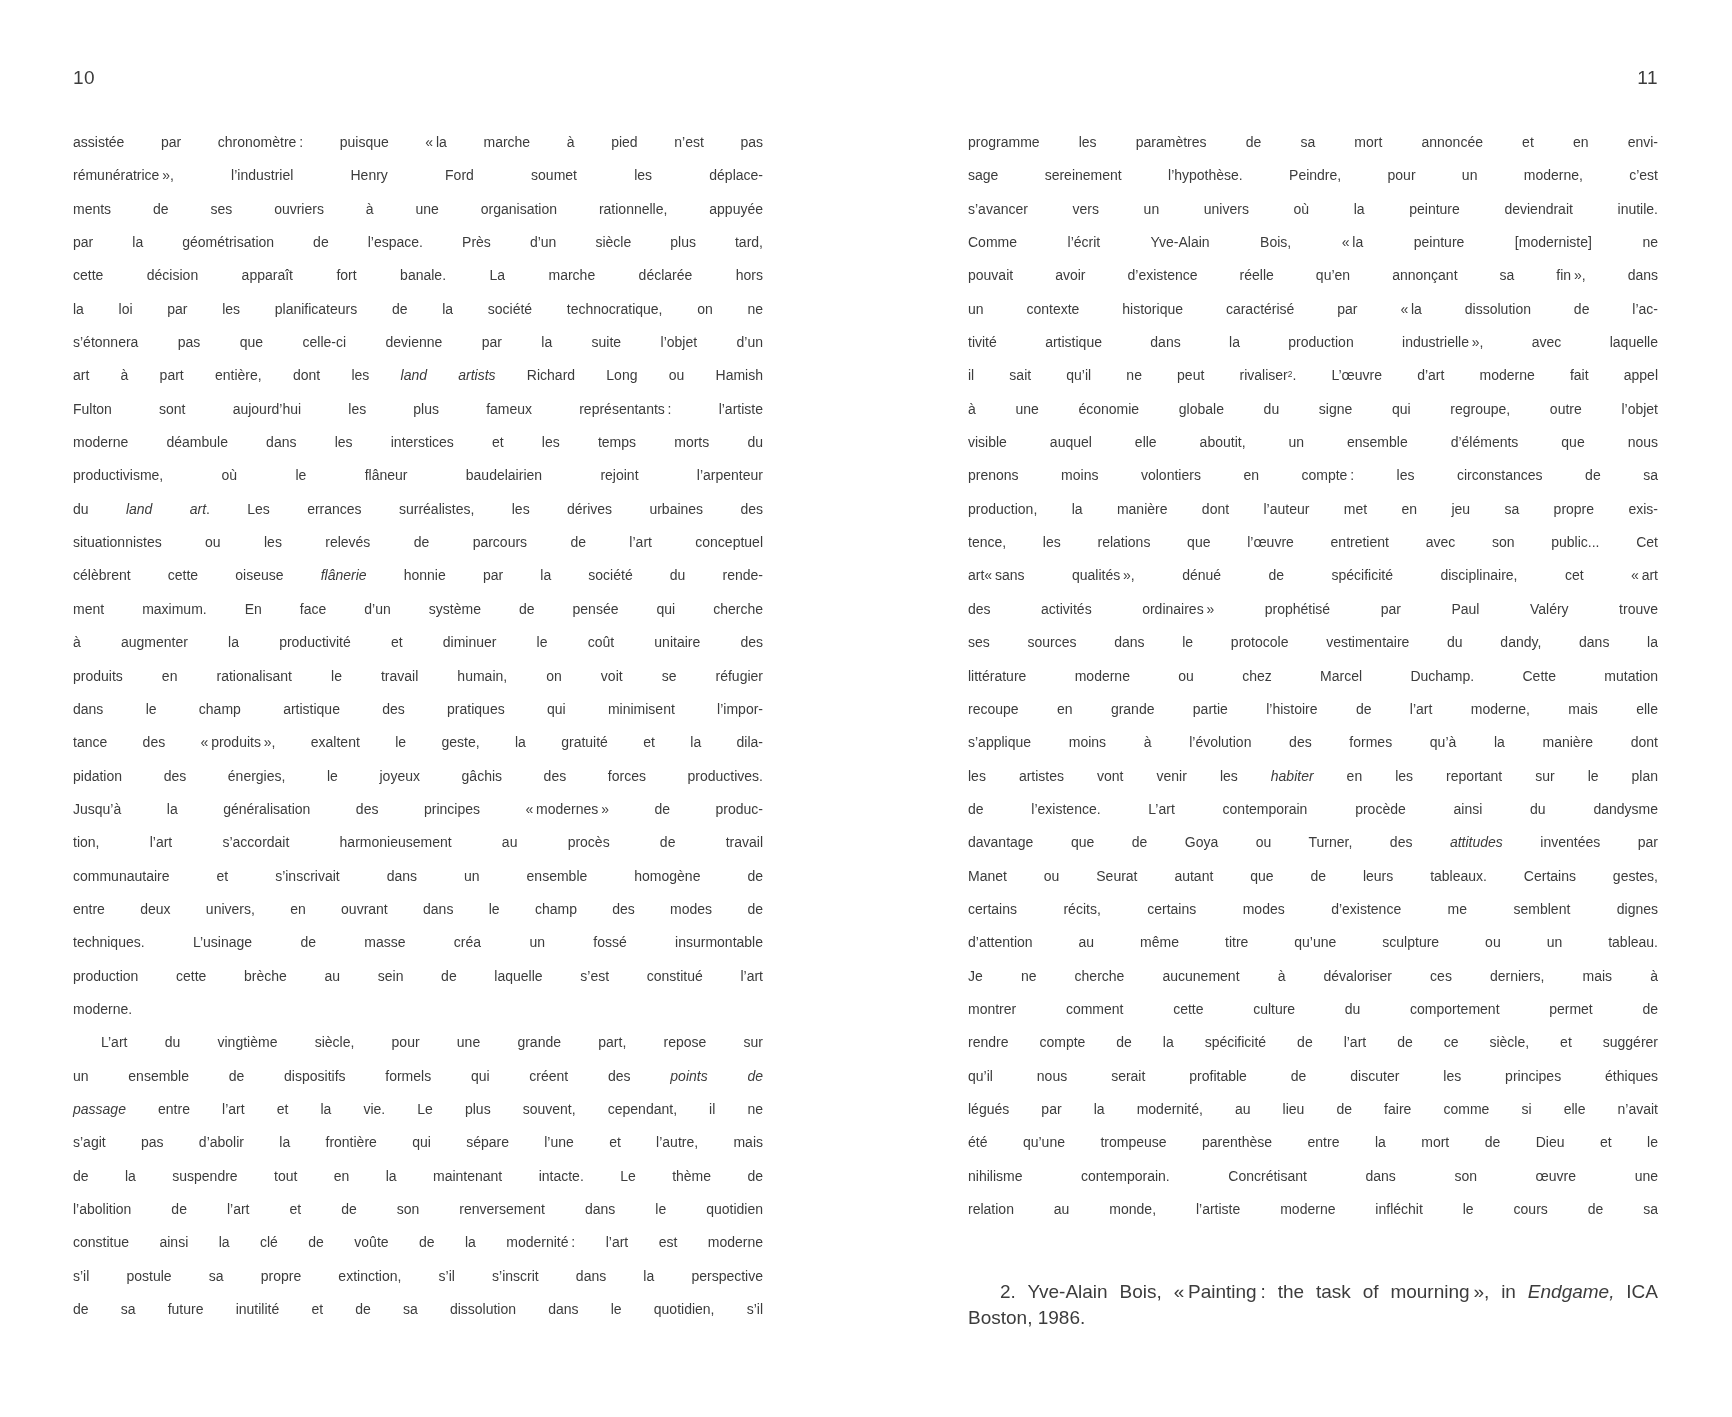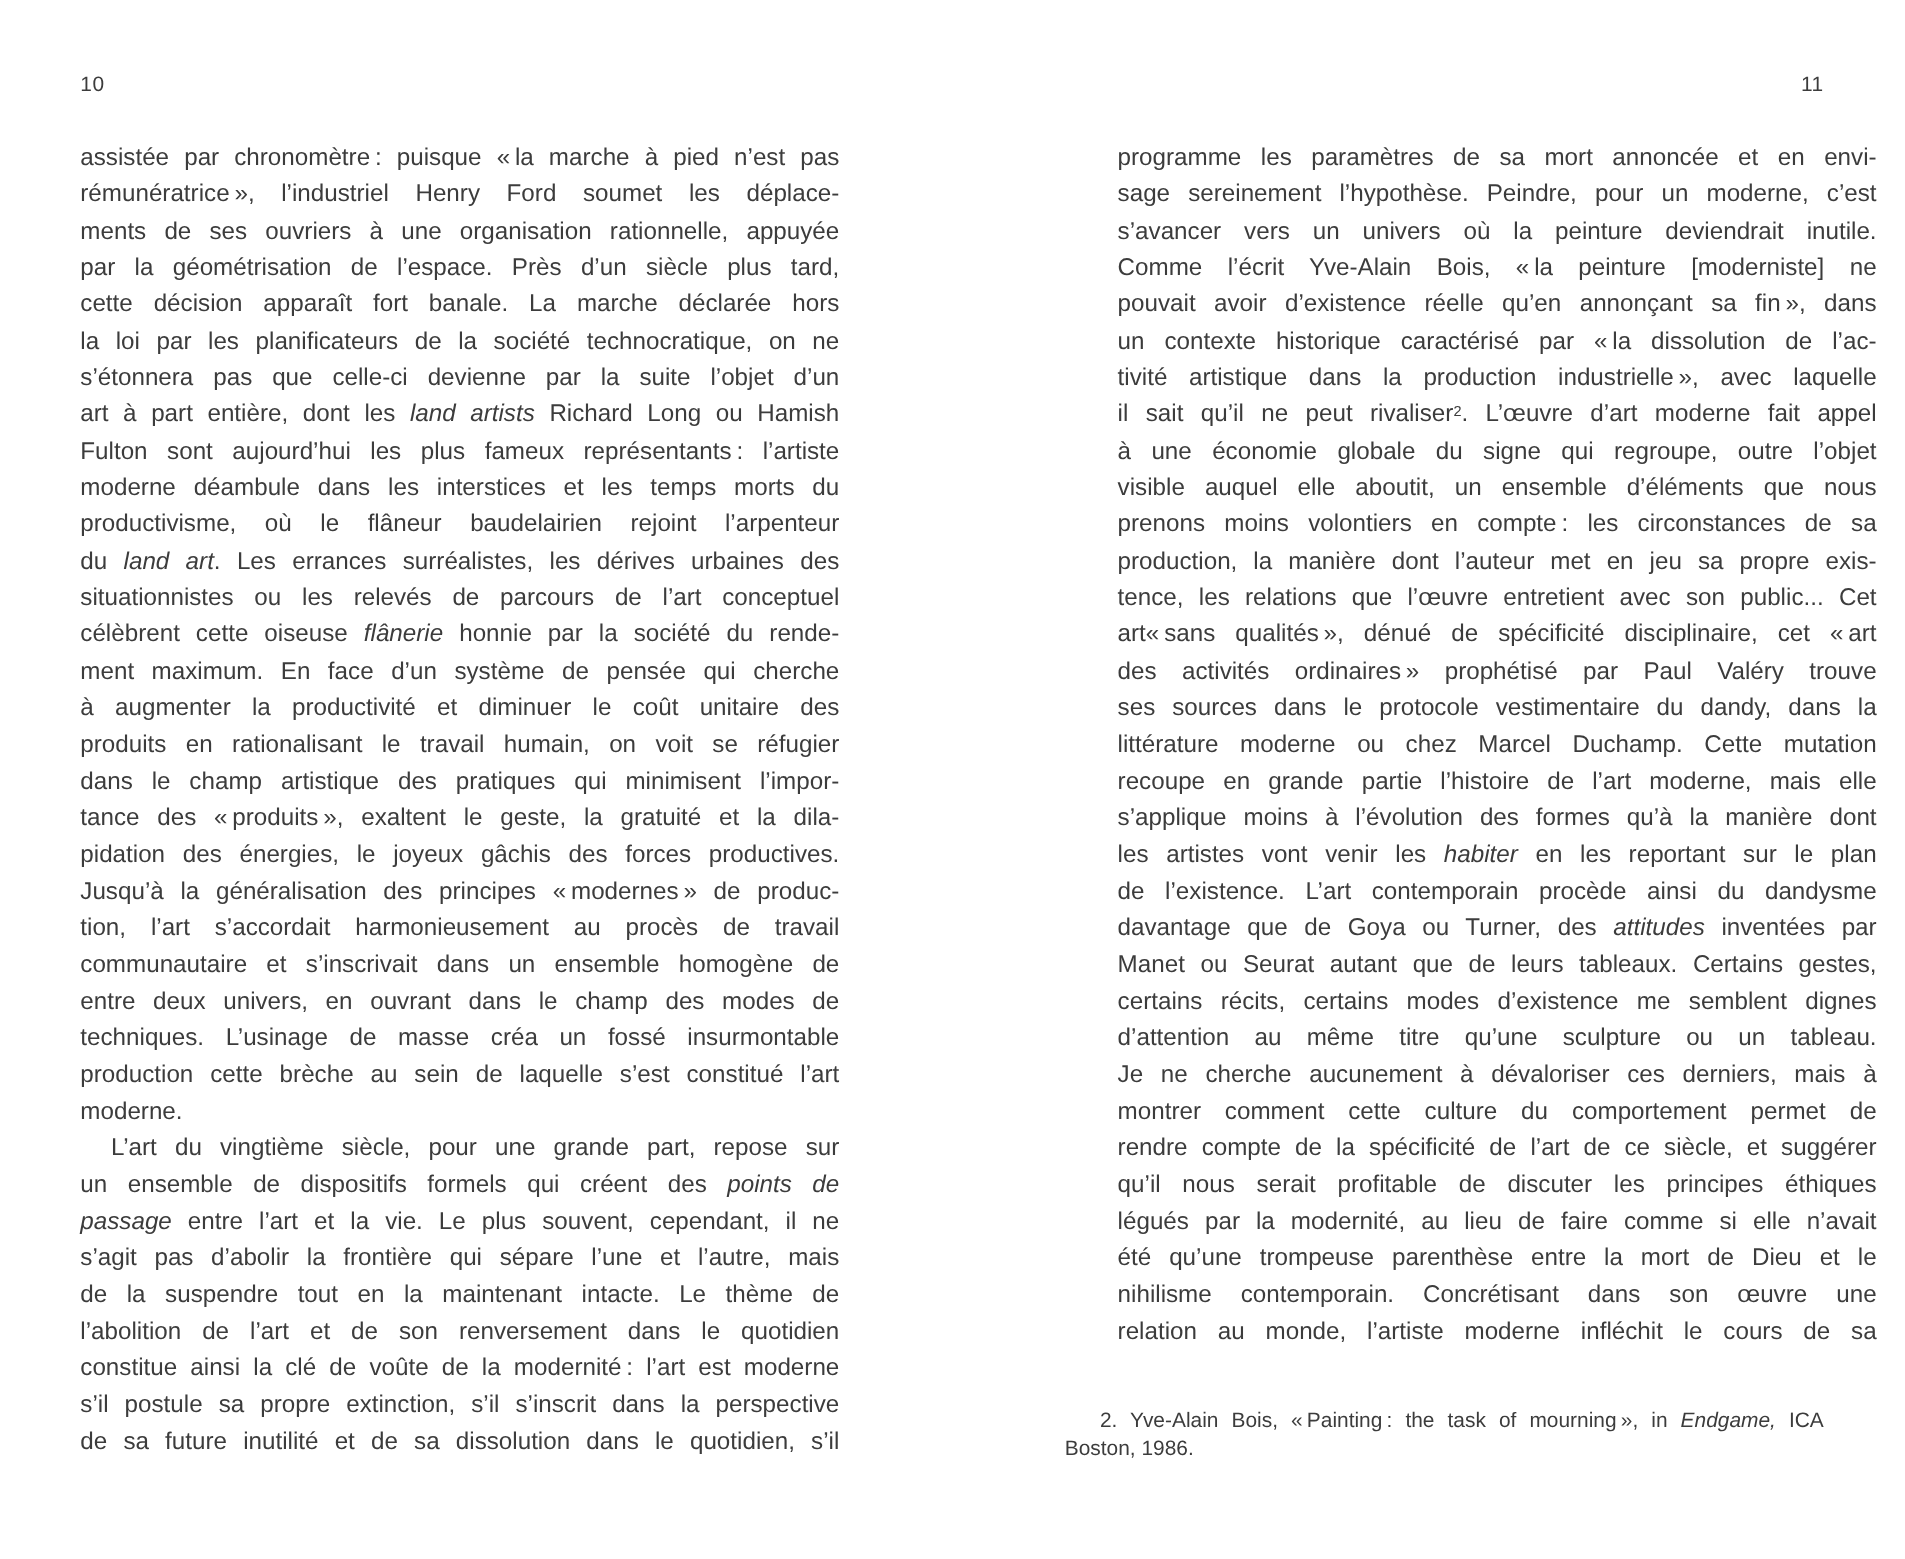--- a/index.html
+++ b/index.html
@@ -22,25 +22,25 @@
     line-height: 1;
     letter-spacing: 0.5px;
   }
   .pagenum.pn-left  { left: 73px; }
   .pagenum.pn-right { right: 74px; text-align: left; }
 
   .body-col {
     position: absolute;
     top: 126px;
     width: 690px;
-    font-size: 22px;
+    font-size: 14px;
     line-height: 33.34px;
   }
   .body-left  { left: 73px; }
-  .body-right { left: 968px; margin-left: 48px; }
+  .body-right { left: 968px; }
 
   .line {
     text-align: justify;
     text-align-last: justify;
     text-justify: inter-word;
     white-space: normal;
   }
   .line.end { text-align-last: left; }
   .body-col .line.indent { text-indent: 28px; }
 

